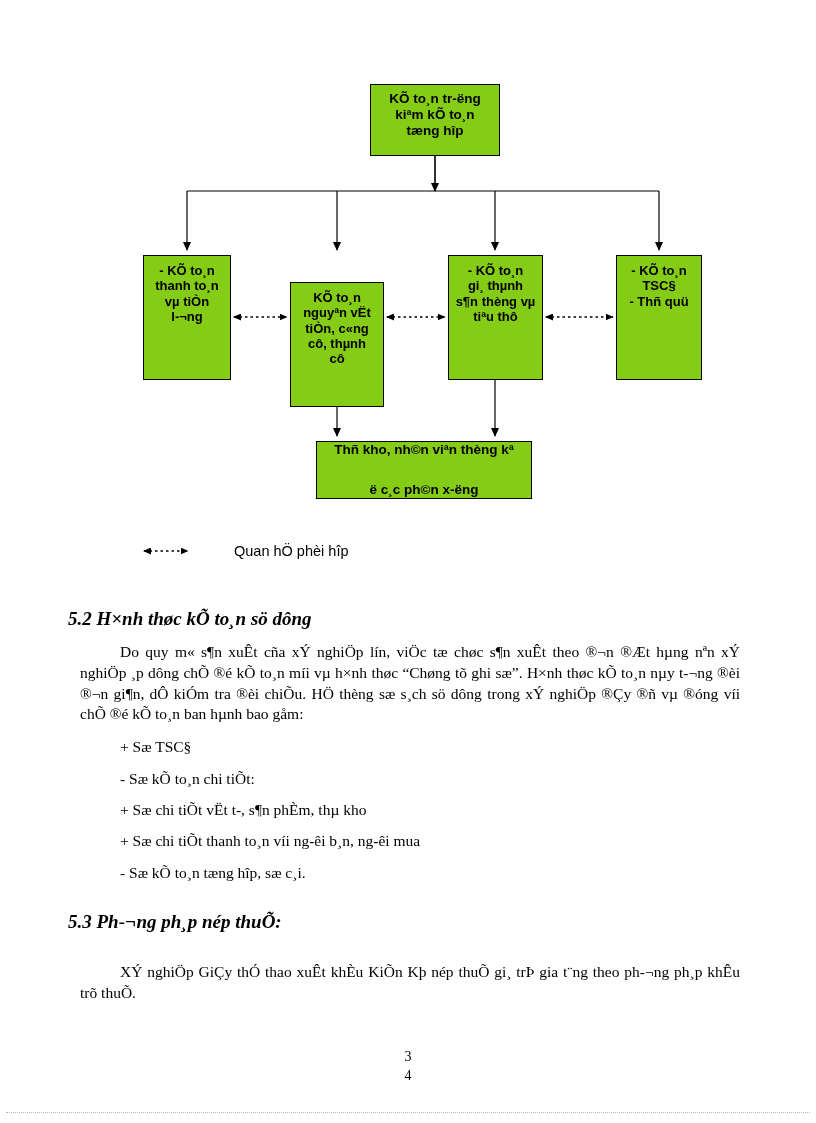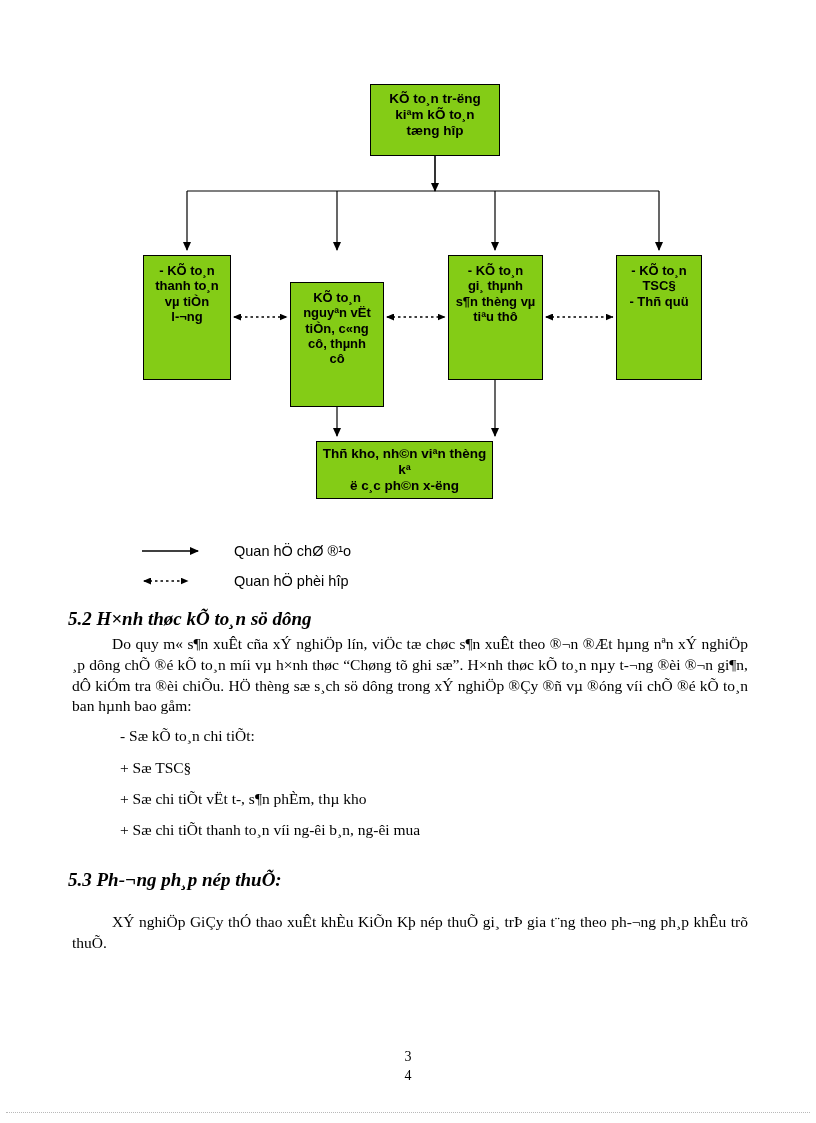--- a/index.html
+++ b/index.html
@@ -78,23 +78,23 @@
     padding-top: 7px;
   }
   #node-c4 {
     left: 616px; top: 195px;
     width: 86px; height: 125px;
     font-size: 13px;
     padding-top: 7px;
   }
   #node-bottom {
     left: 316px; top: 381px;
-    width: 177px; height: 58px;
+    width: 216px; height: 58px;
     font-size: 13.5px;
-    justify-content: center;
+    justify-content: space-between;
   }
 
   
   .legend {
     position: absolute;
     left: 140px;
     top: 536px;
     width: 420px;
   }
   .legend-row {
@@ -124,21 +124,21 @@
   }
   h3.sec {
     font-family: "Liberation Serif", "DejaVu Serif", serif;
     font-style: italic;
     font-weight: bold;
     font-size: 19px;
     margin: 0 0 4px 0;
     padding: 0;
   }
   p.para {
-    margin: 4px;
+    margin: 12px;
     font-size: 15.5px;
     line-height: 1.34;
     text-align: justify;
     text-indent: 40px;
   }
   .list {
     margin: 9px 0 0 0;
     padding: 0;
     list-style: none;
   }
@@ -240,33 +240,20 @@
       <span>- Thñ quü</span>
     </div>
 
     <div class="node" id="node-bottom">
       <span>Thñ kho, nh©n viªn thèng kª</span>
       <span>ë c¸c ph©n x-ëng</span>
     </div>
   </div>
 
   <div class="legend">
-    <div class="legend-row">
-      <span class="legend-glyph">
-        <svg width="76" height="20">
-          <defs>
-            <marker id="lgArrow" markerWidth="10" markerHeight="10" refX="8" refY="4" orient="auto" markerUnits="userSpaceOnUse">
-              <path d="M0,0 L9,4 L0,8 z" fill="#000"></path>
-            </marker>
-          </defs>
-          <line x1="2" y1="10" x2="58" y2="10" stroke="#000" stroke-width="1.6" marker-end="url(#lgArrow)"></line>
-        </svg>
-      </span>
-      <span class="legend-label">Quan hÖ chØ ®¹o</span>
-    </div>
 
     <div class="legend-row">
       <span class="legend-glyph">
         <svg width="76" height="20">
           <defs>
             <marker id="lgL" markerWidth="9" markerHeight="9" refX="1" refY="3.5" orient="auto" markerUnits="userSpaceOnUse">
               <path d="M8,0 L0,3.5 L8,7 z" fill="#000"></path>
             </marker>
             <marker id="lgR" markerWidth="9" markerHeight="9" refX="7.5" refY="3.5" orient="auto" markerUnits="userSpaceOnUse">
               <path d="M0,0 L8,3.5 L0,7 z" fill="#000"></path>
@@ -279,24 +266,25 @@
     </div>
   </div>
 
   <div class="body-text">
 
     <h3 class="sec">5.2 H×nh thøc kÕ to¸n sö dông</h3>
 
     <p class="para">Do quy m« s¶n xuÊt cña xÝ nghiÖp lín, viÖc tæ chøc s¶n xuÊt theo ®¬n ®Æt hµng nªn xÝ nghiÖp ¸p dông chÕ ®é kÕ to¸n míi vµ h×nh thøc “Chøng tõ ghi sæ”. H×nh thøc kÕ to¸n nµy t-¬ng ®èi ®¬n gi¶n, dÔ kiÓm tra ®èi chiÕu. HÖ thèng sæ s¸ch sö dông trong xÝ nghiÖp ®Çy ®ñ vµ ®óng víi chÕ ®é kÕ to¸n ban hµnh bao gåm:</p>
 
     <ul class="list">
+      <li>+ Sæ TSC§</li>
       <li>- Sæ kÕ to¸n chi tiÕt:</li>
-      <li>+ Sæ TSC§</li>
       <li>+ Sæ chi tiÕt vËt t-, s¶n phÈm, thµ kho</li>
       <li>+ Sæ chi tiÕt thanh to¸n víi ng-êi b¸n, ng-êi mua</li>
+      <li>- Sæ kÕ to¸n tæng hîp, sæ c¸i.</li>
     </ul>
 
     <div class="sec-gap"></div>
 
     <h3 class="sec">5.3 Ph-¬ng ph¸p nép thuÕ:</h3>
 
     <div class="sec-gap-sm"></div>
 
     <p class="para">XÝ nghiÖp GiÇy thÓ thao xuÊt khÈu KiÕn Kþ nép thuÕ gi¸ trÞ gia t¨ng theo ph-¬ng ph¸p khÊu trõ thuÕ.</p>
   </div>

